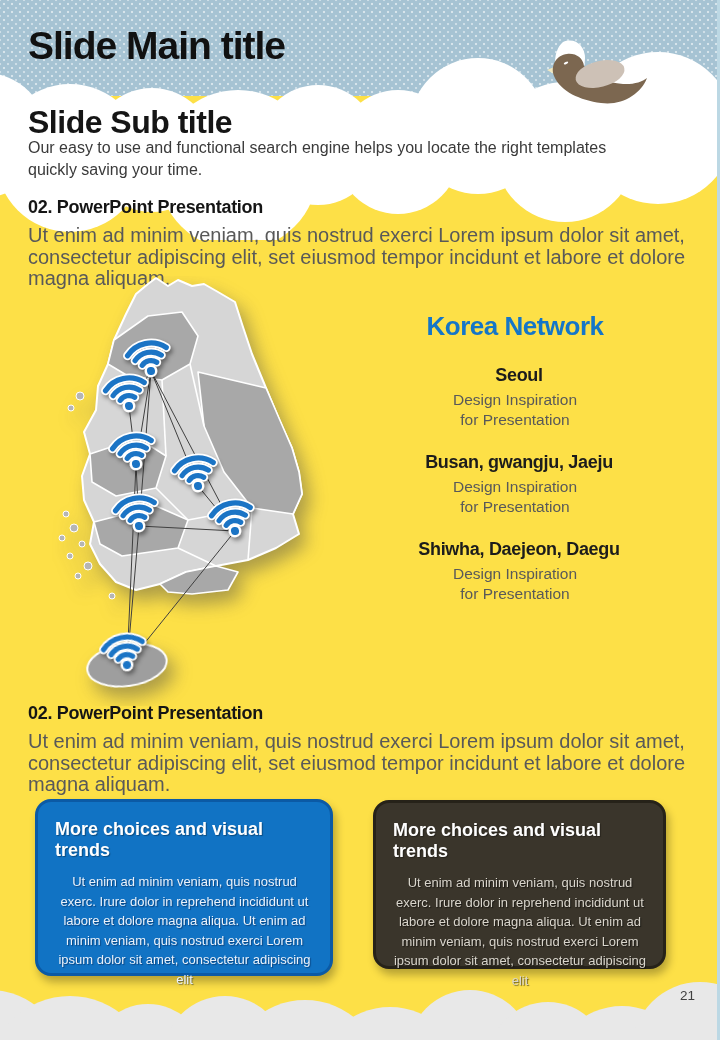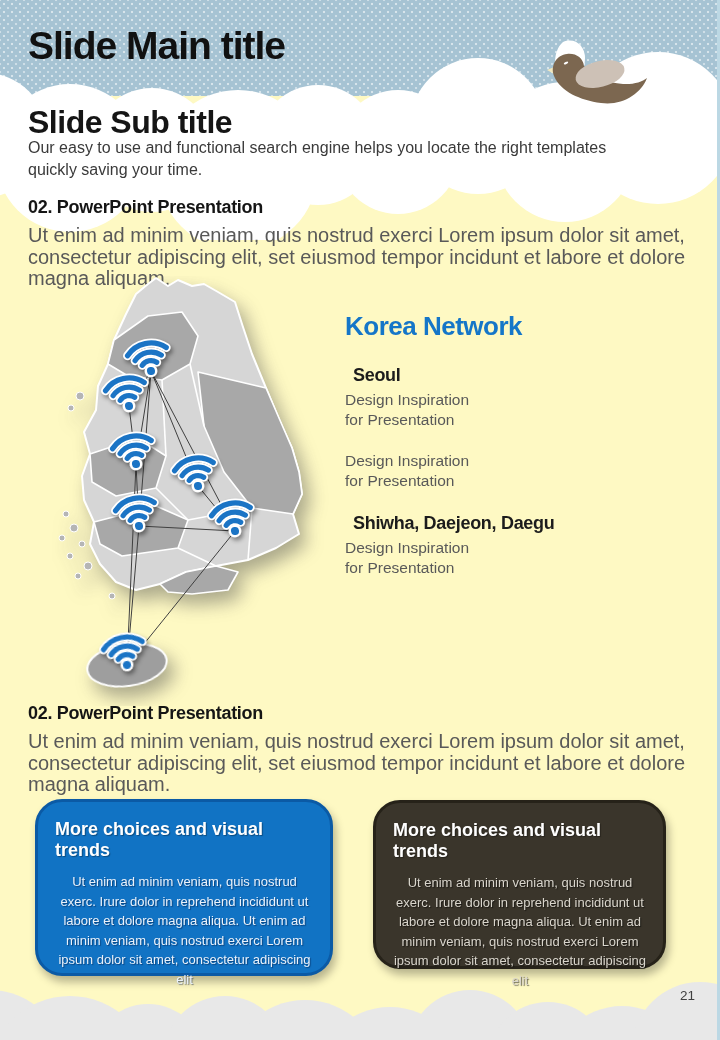--- a/index.html
+++ b/index.html
@@ -1,17 +1,17 @@
 <!DOCTYPE html>
 <html><head>
 <meta charset="utf-8">
 <style>
   html,body{margin:0;padding:0;}
   body{width:720px;height:1040px;font-family:"Liberation Sans","DejaVu Sans",sans-serif;background:#fff;}
-  .page{position:relative;width:720px;height:1040px;overflow:hidden;background:#fef9c3;}
+  .page{position:relative;width:720px;height:1040px;overflow:hidden;background:#fde047;}
 
   
   .header-band{position:absolute;left:0;top:0;width:720px;height:96px;
     background-color:#a6c3d3;
     background-image:
       radial-gradient(circle, rgba(255,255,255,.55) 1px, rgba(255,255,255,0) 1.6px),
       radial-gradient(circle, rgba(255,255,255,.45) 1px, rgba(255,255,255,0) 1.6px);
     background-size:8px 8px;background-position:0 0,4px 4px;}
   .clouds-top{position:absolute;left:0;top:0;pointer-events:none;}
   .main-title{position:absolute;left:28px;top:24px;font-size:39px;font-weight:700;
@@ -24,29 +24,29 @@
 
   .section-heading{position:absolute;left:28px;font-size:18px;font-weight:700;color:#151515;letter-spacing:-.3px;}
   .section-body{position:absolute;left:28px;width:670px;font-size:20px;line-height:21.5px;color:#595959;}
   .s01-h{top:197px;} .s01-b{top:225px;}
   .s02-h{top:703px;} .s02-b{top:731px;}
 
   
   .map-wrap{position:absolute;left:52px;top:276px;width:290px;height:430px;}
 
   
-  .network{position:absolute;left:345px;top:310px;width:340px;}
+  .network{position:absolute;left:345px;top:310px;width:340px;text-align:center;}
   .network-title{font-size:26px;font-weight:700;color:#1576c8;letter-spacing:-.5px;line-height:32px;margin:0 0 12px 0;}
   .entry{margin-top:22px;}
   .entry-heading{font-size:18px;font-weight:700;color:#1c1c1c;letter-spacing:-.3px;line-height:22px;margin-left:8px;}
   .entry-line{font-size:15.5px;color:#595959;line-height:19.5px;}
   .entry-line.first{margin-top:4px;}
 
   
-  .card{position:absolute;border-radius:27px;box-sizing:border-box;padding:17px 16px 0 17px;
+  .card{position:absolute;border-radius:16px;box-sizing:border-box;padding:17px 16px 0 17px;
     box-shadow:3px 6px 8px rgba(0,0,0,.28);}
   .card-blue{left:35px;top:799px;width:298px;height:177px;background:#1173c4;border:3px solid #0b5aa5;}
   .card-dark{left:373px;top:800px;width:293px;height:169px;background:#3a352b;border:3px solid #262219;}
   .card-title{font-size:18px;font-weight:700;color:#ffffff;line-height:21px;margin:0 0 11px 0;
     text-shadow:1px 1px 1px rgba(0,0,0,.35);}
   .card-body{font-size:13px;line-height:19.5px;margin:0;text-align:center;}
   .card-blue .card-body{color:#eaf2fb;text-shadow:1px 1px 1px rgba(0,20,60,.5);}
   .card-dark .card-body{color:#d9d5cc;text-shadow:1px 1px 1px rgba(0,0,0,.55);}
 
   
@@ -179,20 +179,21 @@
   <div class="network">
     <h2 class="network-title">Korea Network</h2>
 
     <div class="entry">
       <div class="entry-heading">Seoul</div>
       <div class="entry-line first">Design Inspiration</div>
       <div class="entry-line">for Presentation</div>
     </div>
 
     <div class="entry">
+      <div class="entry-heading">Busan, gwangju, Jaeju</div>
       <div class="entry-line first">Design Inspiration</div>
       <div class="entry-line">for Presentation</div>
     </div>
 
     <div class="entry">
       <div class="entry-heading">Shiwha, Daejeon, Daegu</div>
       <div class="entry-line first">Design Inspiration</div>
       <div class="entry-line">for Presentation</div>
     </div>
   </div>

